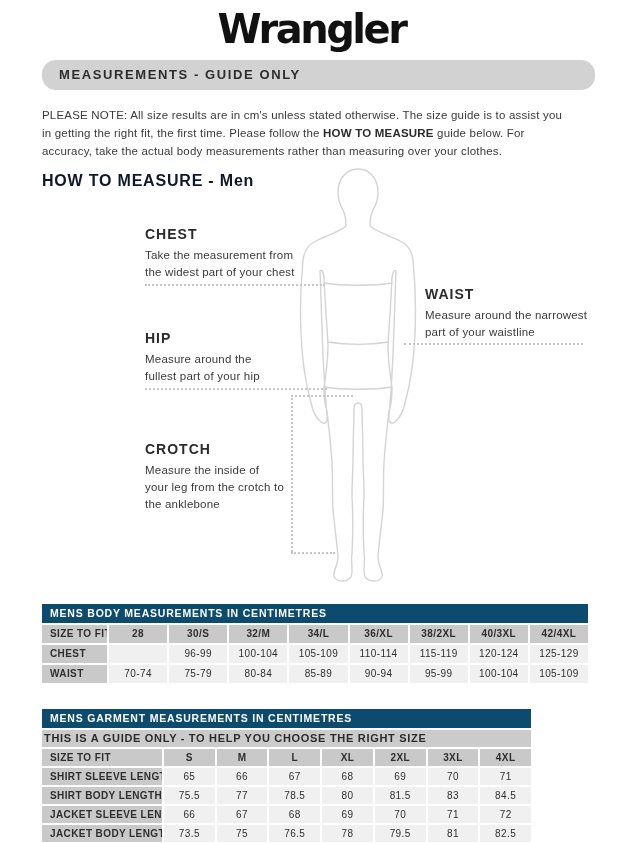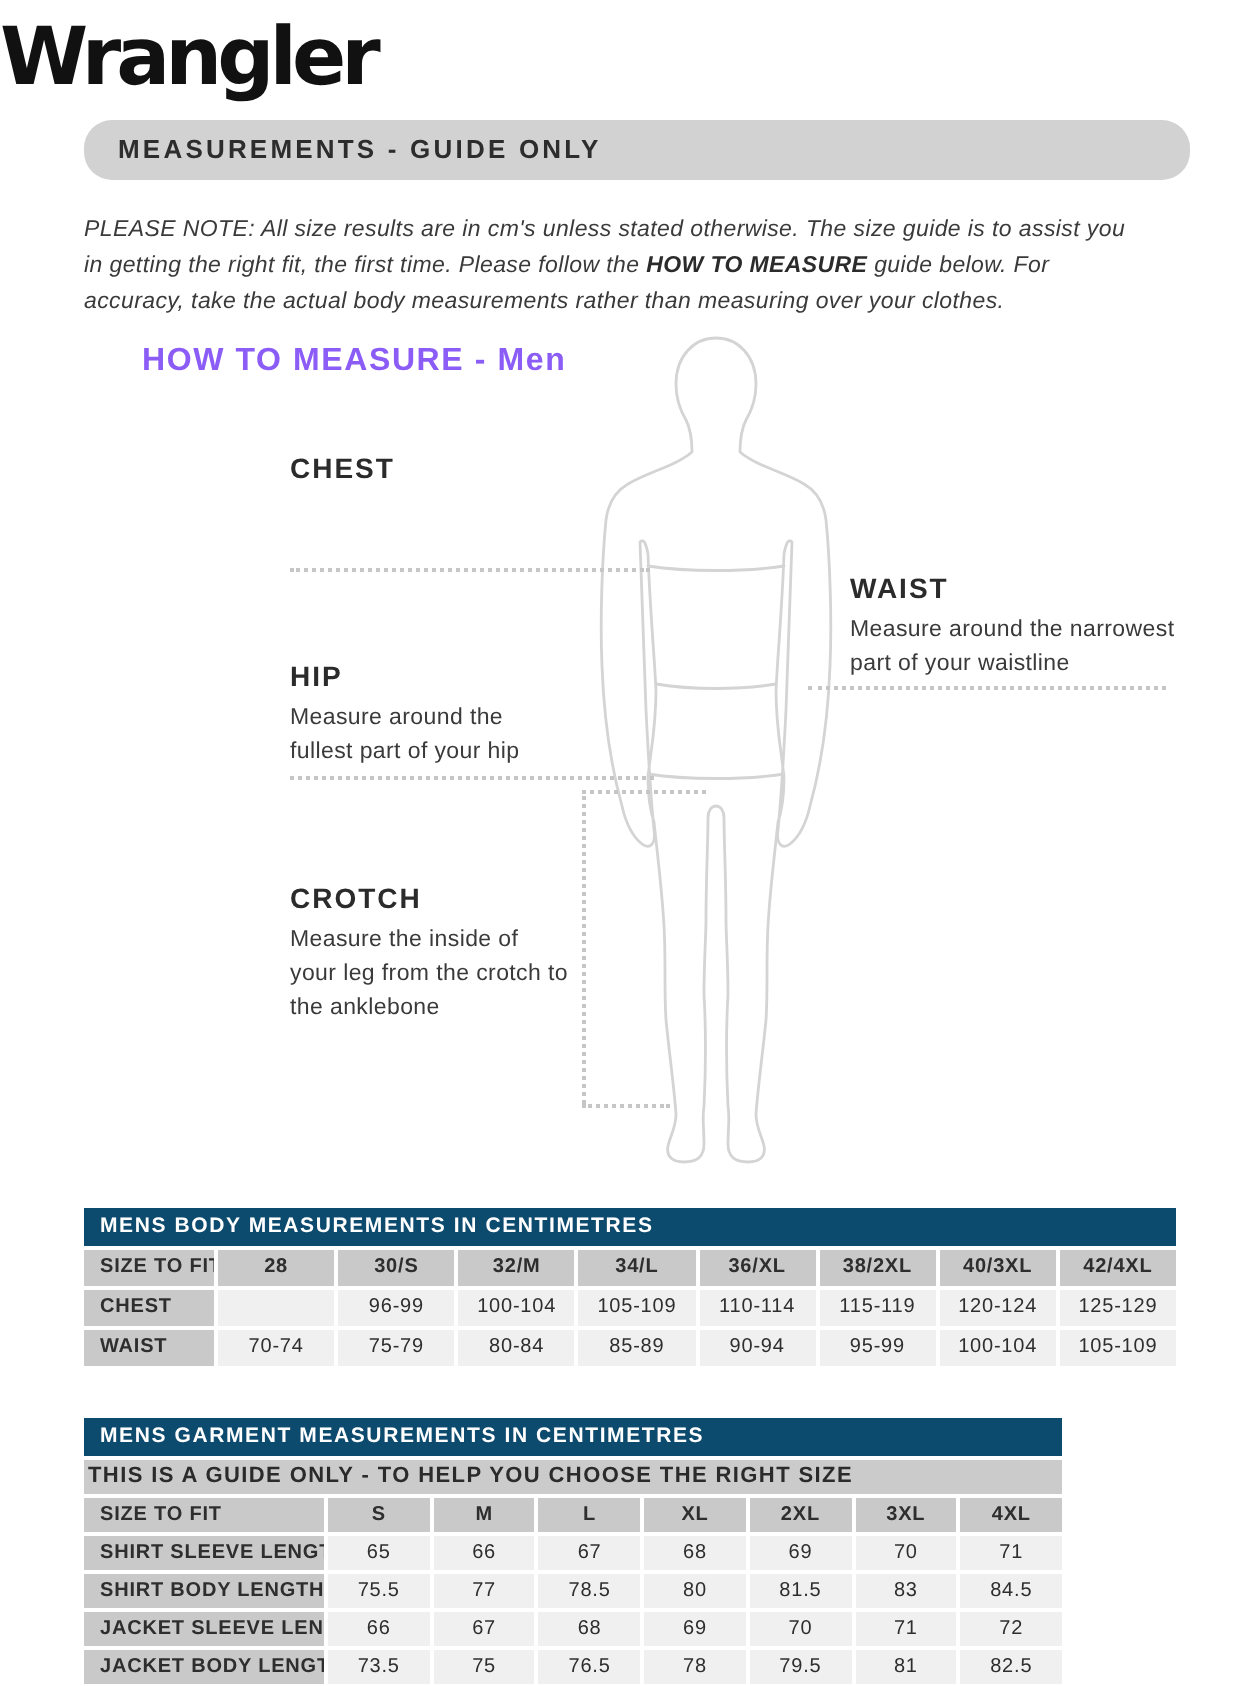--- a/index.html
+++ b/index.html
@@ -8,21 +8,21 @@
     width: 623px; height: 843px;
     font-family: "Liberation Sans", sans-serif;
     color: #333333;
     overflow: hidden;
     position: relative;
   }
   .content { margin-left: 42px; width: 553px; }
 
   
   .logo {
-    text-align: left;
+    text-align: center;
     padding-top: 6px;
     height: 52px;
     font-size: 40px;
     font-weight: 800;
     letter-spacing: -2.5px;
     color: #111111;
     font-family: "DejaVu Sans", sans-serif;
   }
 
   
@@ -40,30 +40,29 @@
   }
 
   
   .note {
     margin-top: 16px;
     width: 530px;
     font-size: 11.5px;
     line-height: 18px;
     color: #3a3a3a;
     letter-spacing: 0.2px;
-    font-style: italic;
   }
   .note strong { color: #2b2b2b; }
 
   
   .diagram { position: relative; height: 438px; }
   .diagram h2 {
     position: absolute; left: 0; top: 12px;
     font-size: 16px; font-weight: 700;
-    letter-spacing: 0.8px; color: #8b5cf6; margin-left: 29px;
+    letter-spacing: 0.8px; color: #0f172a;
   }
   .figure-svg { position: absolute; left: 246px; top: 5px; }
   .point { position: absolute; }
   .point-label {
     font-size: 14px; font-weight: 700;
     letter-spacing: 1px; color: #2b2b2b;
     margin-bottom: 5px;
   }
   .point-desc {
     font-size: 11.5px; line-height: 17px; color: #3a3a3a;
@@ -176,20 +175,21 @@
 
     <div class="dotted-h" style="left:103px; top:124px; width:180px"></div>
     <div class="dotted-h" style="left:362px; top:183px; width:179px"></div>
     <div class="dotted-h" style="left:103px; top:228px; width:182px"></div>
     <div class="dotted-h" style="left:249px; top:235px; width:62px"></div>
     <div class="dotted-v" style="left:249px; top:235px; height:157px"></div>
     <div class="dotted-h" style="left:249px; top:392px; width:44px"></div>
 
     <div class="point" style="left:103px; top:66px; width:155px">
       <div class="point-label">CHEST</div>
+      <div class="point-desc">Take the measurement from the widest part of your chest</div>
     </div>
 
     <div class="point" style="left:383px; top:126px; width:170px">
       <div class="point-label">WAIST</div>
       <div class="point-desc">Measure around the narrowest part of  your waistline</div>
     </div>
 
     <div class="point" style="left:103px; top:170px; width:125px">
       <div class="point-label">HIP</div>
       <div class="point-desc">Measure around the fullest part of your hip</div>

